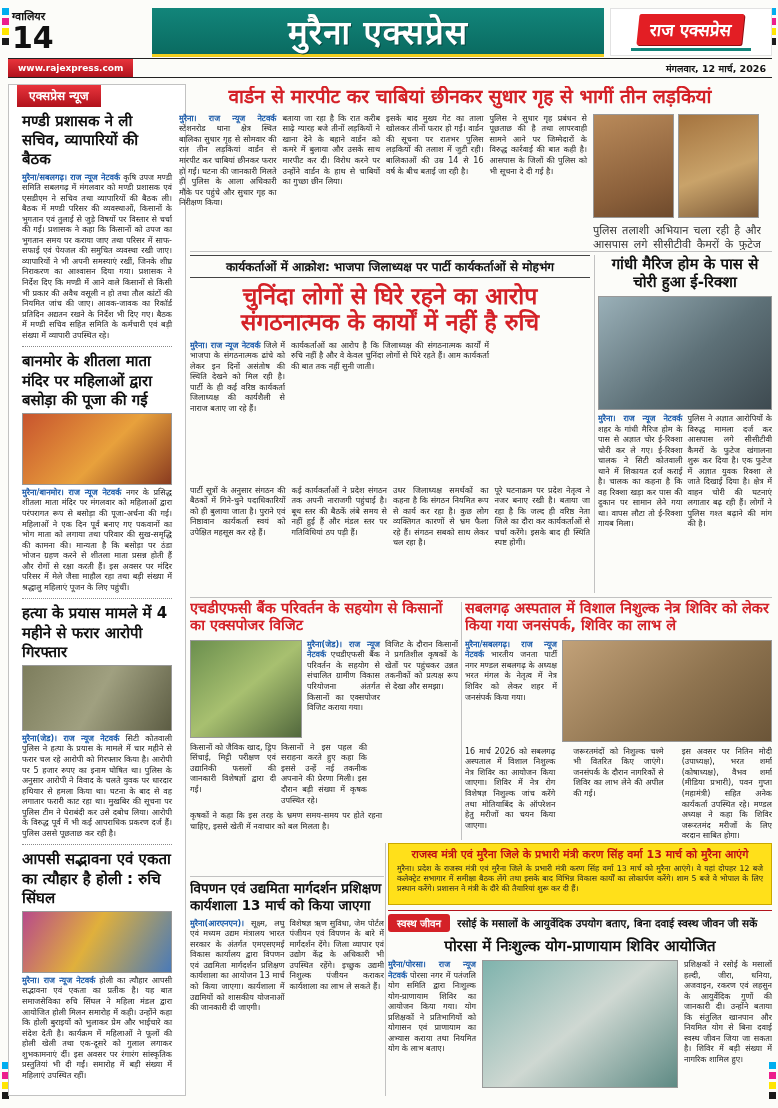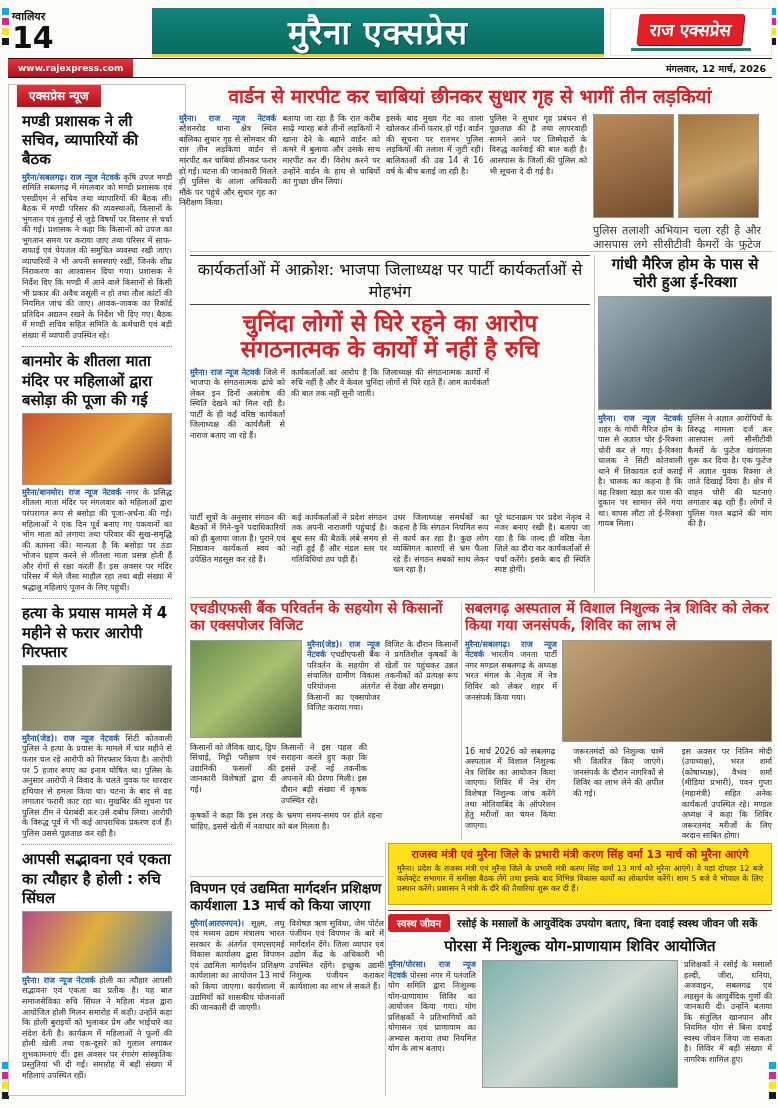--- a/index.html
+++ b/index.html
@@ -53,21 +53,21 @@
   
   .lead{left:179px;top:86px;width:582px;height:164px;}
   .hl-lead{font-size:19px;color:#d42127;font-weight:bold;text-align:center;margin:0 0 6px;line-height:1.15;}
   .lead-grid{display:grid;grid-template-columns:repeat(4,1fr) 168px;gap:6px;}
   .leadph{width:81px;height:104px;display:inline-block;box-sizing:border-box;}
   .lp1{background:linear-gradient(160deg,#b98a5a,#8a5f3a 70%,#6e4a2c);}
   .lp2{background:linear-gradient(160deg,#a5743f,#c9a36a 55%,#7c5a38);margin-left:4px;}
 
   
   .bjp{left:190px;top:255px;width:400px;height:338px;}
-  .kicker{border-top:1.5px solid #444;border-bottom:1.5px solid #444;font-weight:normal;font-size:16px;
+  .kicker{border-top:1.5px solid #444;border-bottom:1.5px solid #444;font-weight:bold;font-size:12px;
     text-align:center;padding:2px 0;color:#111;}
   .hl-bjp{font-size:23px;line-height:1.12;color:#d42127;text-align:center;font-weight:bold;margin:6px 0 5px;}
   .bjp-top{display:grid;grid-template-columns:95px 1fr 95px;gap:6px;height:140px;}
   .cartoon{border:1px solid #777;background:#faf5e2;display:flex;flex-direction:column;}
   .cartoon-sign{font-size:8px;font-weight:bold;text-align:center;border-bottom:1px solid #bba;
     padding:1px 0;color:#333;background:#f2ecd2;}
   .cartoon svg{flex:1;width:100%;}
   .bjp-bottom{display:grid;grid-template-columns:repeat(4,1fr);gap:6px;margin-top:5px;}
 
   
@@ -301,21 +301,21 @@
       <span class="pill">स्वस्थ जीवन</span>
       <span class="strap-text">रसोई के मसालों के आयुर्वेदिक उपयोग बताए, बिना दवाई स्वस्थ जीवन जी सकें</span>
     </div>
     <h2 class="hl-health">पोरसा में निःशुल्क योग-प्राणायाम शिविर आयोजित</h2>
     <div class="health-grid">
       <p class="bt">
         <span class="dateline">मुरैना/पोरसा। राज न्यूज नेटवर्क</span>
         <span>पोरसा नगर में पतंजलि योग समिति द्वारा निःशुल्क योग-प्राणायाम शिविर का आयोजन किया गया। योग प्रशिक्षकों ने प्रतिभागियों को योगासन एवं प्राणायाम का अभ्यास कराया तथा नियमित योग के लाभ बताए।</span>
       </p>
       <div class="ph yogaph"></div>
-      <p class="bt">प्रशिक्षकों ने रसोई के मसालों हल्दी, जीरा, धनिया, अजवाइन, सबलगढ एवं लहसुन के आयुर्वेदिक गुणों की जानकारी दी। उन्होंने बताया कि संतुलित खानपान और नियमित योग से बिना दवाई स्वस्थ जीवन जिया जा सकता है। शिविर में बड़ी संख्या में नागरिक शामिल हुए।</p>
+      <p class="bt">प्रशिक्षकों ने रसोई के मसालों हल्दी, जीरा, धनिया, अजवाइन, रकरण एवं लहसुन के आयुर्वेदिक गुणों की जानकारी दी। उन्होंने बताया कि संतुलित खानपान और नियमित योग से बिना दवाई स्वस्थ जीवन जिया जा सकता है। शिविर में बड़ी संख्या में नागरिक शामिल हुए।</p>
     </div>
   </section>
 
   <div class="rule" style="left:190px;top:251px;width:582px;height:1px;"></div>
   <div class="rule" style="left:594px;top:255px;width:1px;height:338px;"></div>
   <div class="rule" style="left:190px;top:597px;width:582px;height:1px;"></div>
   <div class="rule" style="left:461px;top:602px;width:1px;height:238px;"></div>
   <div class="rule" style="left:190px;top:876px;width:194px;height:1px;"></div>
   <div class="rule" style="left:385px;top:843px;width:1px;height:253px;"></div>
 

